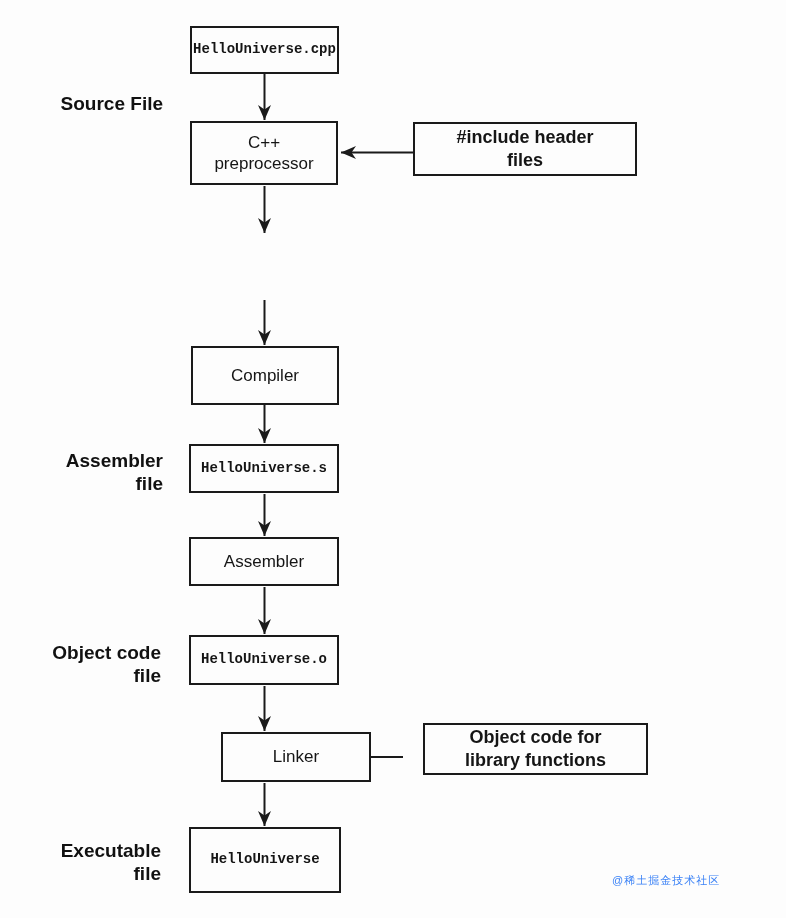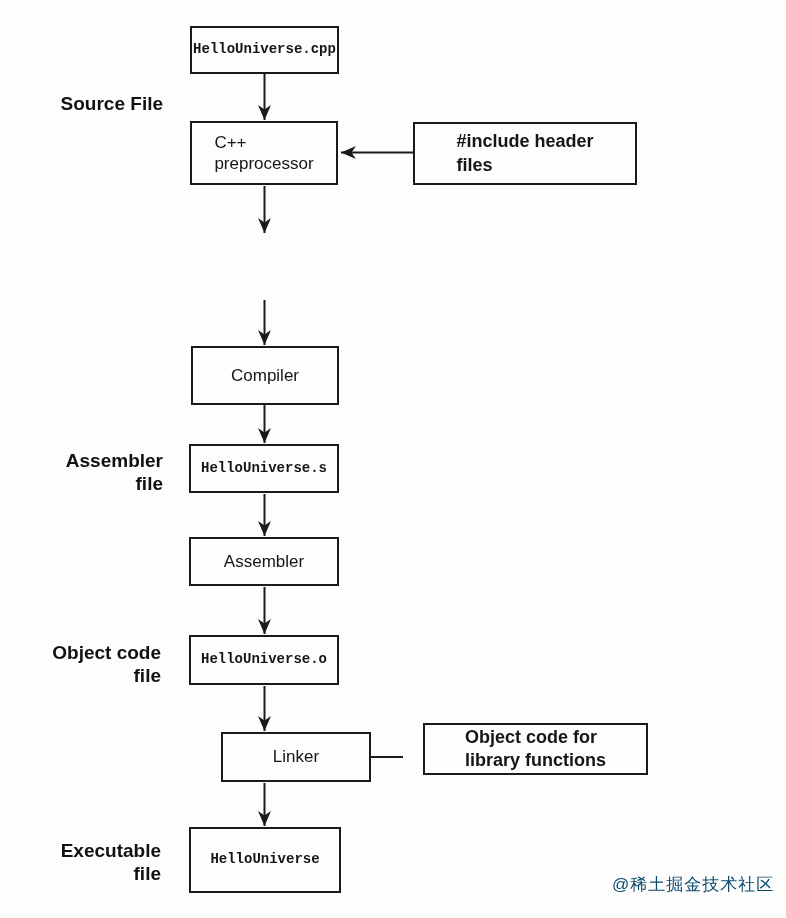--- a/index.html
+++ b/index.html
@@ -18,21 +18,21 @@
     width: 786px; height: 918px;
   }
   .box {
     position: absolute;
     box-sizing: border-box;
     border: 2px solid #1a1a1a;
     background: #fdfdfd;
     display: flex;
     align-items: center;
     justify-content: center;
-    text-align: left;
+    text-align: center;
     white-space: pre-line;
     line-height: 1.25;
   }
   .box.sans  { font-size: 17px; }
   .box.mono  {
     font-family: "Liberation Mono", "DejaVu Sans Mono", monospace;
     font-weight: bold;
     font-size: 14px;
   }
   .box.boldsans { font-weight: bold; font-size: 18px; line-height: 1.3; }
@@ -43,22 +43,22 @@
     font-size: 19px;
     line-height: 1.22;
     text-align: right;
     white-space: pre-line;
     color: #111;
   }
   .watermark {
     position: absolute;
     left: 612px;
     top: 873px;
-    font-size: 17px;
-    color: #0c4a6e;
+    font-size: 11px;
+    color: #3b82f6;
     letter-spacing: 1px;
   }
 </style>
 </head>
 <body>
 
 <div class="canvas">
 
   <svg class="arrows" viewBox="0 0 786 918" xmlns="http://www.w3.org/2000/svg">
     <defs>
@@ -97,21 +97,21 @@
   <div class="box mono" style="left:189px; top:444px; width:150px; height:49px;">HelloUniverse.s</div>
 
   <div class="box sans" style="left:189px; top:537px; width:150px; height:49px;">Assembler</div>
 
   <div class="box mono" style="left:189px; top:635px; width:150px; height:50px;">HelloUniverse.o</div>
 
   <div class="box sans" style="left:189px; top:732px; width:150px; height:50px;margin-left:32px;">Linker</div>
 
   <div class="box mono" style="left:189px; top:827px; width:152px; height:66px;">HelloUniverse</div>
 
-  <div class="box boldsans" style="left:413px; top:122px; width:224px; height:63px;">#include header
+  <div class="box boldsans" style="left:413px; top:122px; width:224px; height:54px;">#include header
 files</div>
 
   <div class="box boldsans" style="left:423px; top:723px; width:225px; height:52px;">Object code for
 library functions</div>
 
   <div class="watermark">@稀土掘金技术社区</div>
 
 </div>
 
 </body></html>

